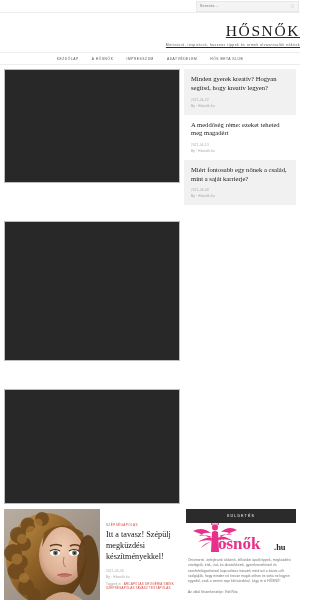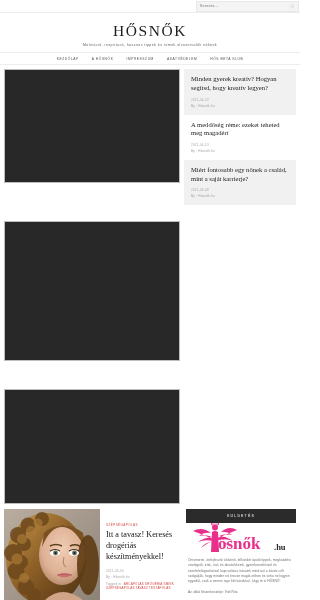--- a/index.html
+++ b/index.html
@@ -40,21 +40,21 @@
     background: transparent;
     font-family: "Liberation Sans", sans-serif;
     font-size: 3.6px;
     color: #9a9a9a;
     letter-spacing: .2px;
     line-height: 9px;
   }
   .search-icon { width: 5px; height: 5px; flex: 0 0 auto; opacity: .45; }
 
   
-  .masthead { padding: 10px 0 5px; text-align: center; background: #fff; }
+  .masthead { padding: 10px 0 5px; text-align: right; background: #fff; text-decoration: underline; }
   .brand-title {
     font-family: "Liberation Serif", serif;
     font-size: 15.5px;
     letter-spacing: 1.6px;
     font-weight: 400;
     color: #1d1d1d;
     line-height: 1.05;
   }
   .brand-tagline {
     margin-top: 4px;
@@ -319,21 +319,21 @@
         <path d="M60 48 Q58 56 62 58" stroke="#b5866a" stroke-width="1.1" fill="none"></path>
         <path d="M53 66 Q60 62 68 66 Q60 71 53 66 Z" fill="#c9716f"></path>
         <path d="M53 66 Q60 64 68 66" stroke="#a85655" stroke-width=".7" fill="none"></path>
 
         <path d="M40 92 Q58 74 80 92 Z" fill="#cfa487"></path>
       </svg>
     </div>
 
     <div class="feature-body">
       <span class="kicker">SZÉPSÉGÁPOLÁS</span>
-      <h2 class="feature-title">Itt a tavasz! Keresés drogériás készítményekkel!</h2>
+      <h2 class="feature-title">Itt a tavasz! Szépülj megküzdési készítményekkel!</h2>
       <div class="feature-meta">
         <span class="meta-date">2021-03-30</span>
         <span class="meta-author">By : Hősnők.hu</span>
         <div class="tagline-row">
           <span>Tagged in :</span>
           <a class="tag-link">ARCÁPOLÁS</a>
           <a class="tag-link">DROGÉRIA</a>
           <a class="tag-link">SMINK</a>
           <a class="tag-link">SZÉPSÉGÁPOLÁS</a>
           <a class="tag-link">TAVASZ</a>

